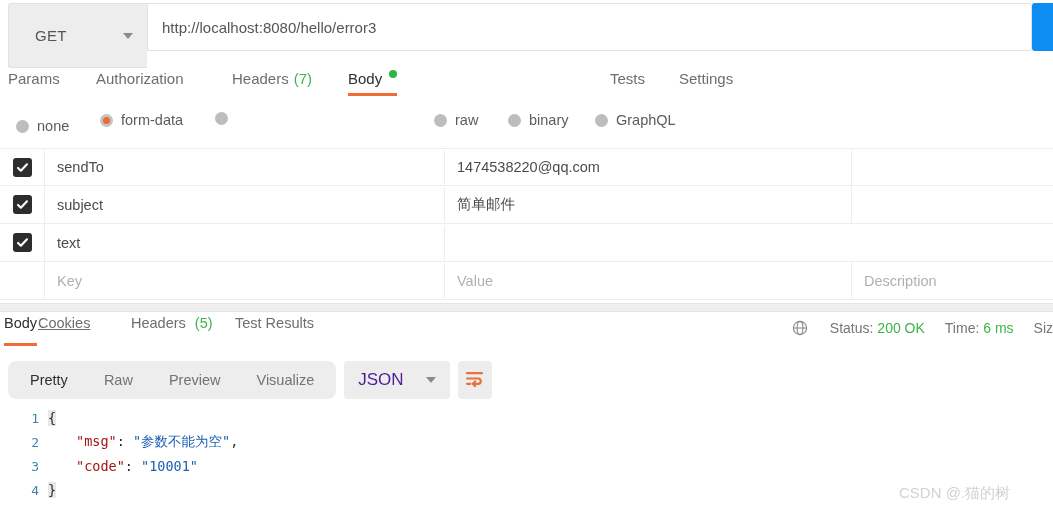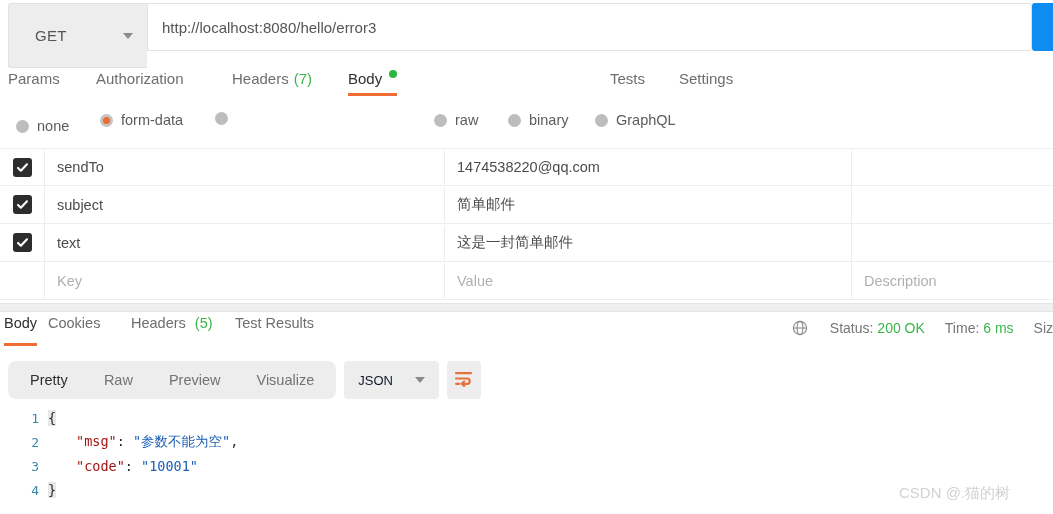--- a/index.html
+++ b/index.html
@@ -132,21 +132,21 @@
   }
   .seg-btn {
     height:30px; padding:0 18px; display:flex; align-items:center;
     font-size:14.5px; color:#737373; cursor:pointer; border-radius:3px;
   }
   .seg-btn.active { color:#2f2f2f; }
   .json-select {
     height:38px; background:#ededed; border-radius:4px; display:flex; align-items:center;
     gap:22px; padding:0 14px; cursor:pointer;
   }
-  .json-label { font-size:13px; color:#0f172a; }
+  .json-label { font-size:17px; color:#4c1d95; }
   .wrap-btn {
     height:38px; width:34px; background:#ededed; border-radius:4px;
     display:flex; align-items:center; justify-content:center; cursor:pointer;
   }
 
   
   .code-area { position:absolute; left:0; top:406px; width:1053px; height:108px; background:#fff; }
   .code-line { position:relative; height:24px; display:flex; align-items:center; }
   .ln {
     width:48px; text-align:right; padding-right:9px; flex:none;
@@ -289,23 +289,20 @@
       <div class="cell-check">
         <span class="cbox">
           <svg viewBox="0 0 16 16">
               <path d="M2.5 8.5 L6 12 L13.5 4" stroke="#fff" stroke-width="2.6" fill="none" stroke-linecap="round" stroke-linejoin="round"></path>
             </svg>
         </span>
       </div>
       <div class="cell-key">
         <span>text</span>
       </div>
-      <div class="cell-val">
-        <span>这是一封简单邮件</span>
-      </div>
       <div class="cell-desc">
         <span></span>
       </div>
     </div>
 
     <div class="fd-row" style="top:114px;">
       <div class="cell-check"></div>
       <div class="cell-key">
         <span class="placeholder">Key</span>
       </div>
@@ -320,21 +317,21 @@
 
   <div class="pane-divider"></div>
 
   <div class="resp-tabs">
 
     <div class="restab active" style="left:4px;">
       <span>Body</span>
       <span class="underline2"></span>
     </div>
 
-    <div class="restab" style="left:48px;">
+    <div class="restab" style="left:38px;text-decoration:underline;">
       <span>Cookies</span>
     </div>
 
     <div class="restab" style="left:131px;">
       <span>Headers</span>
       <span class="count-green">(5)</span>
     </div>
 
     <div class="restab" style="left:235px;">
       <span>Test Results</span>

